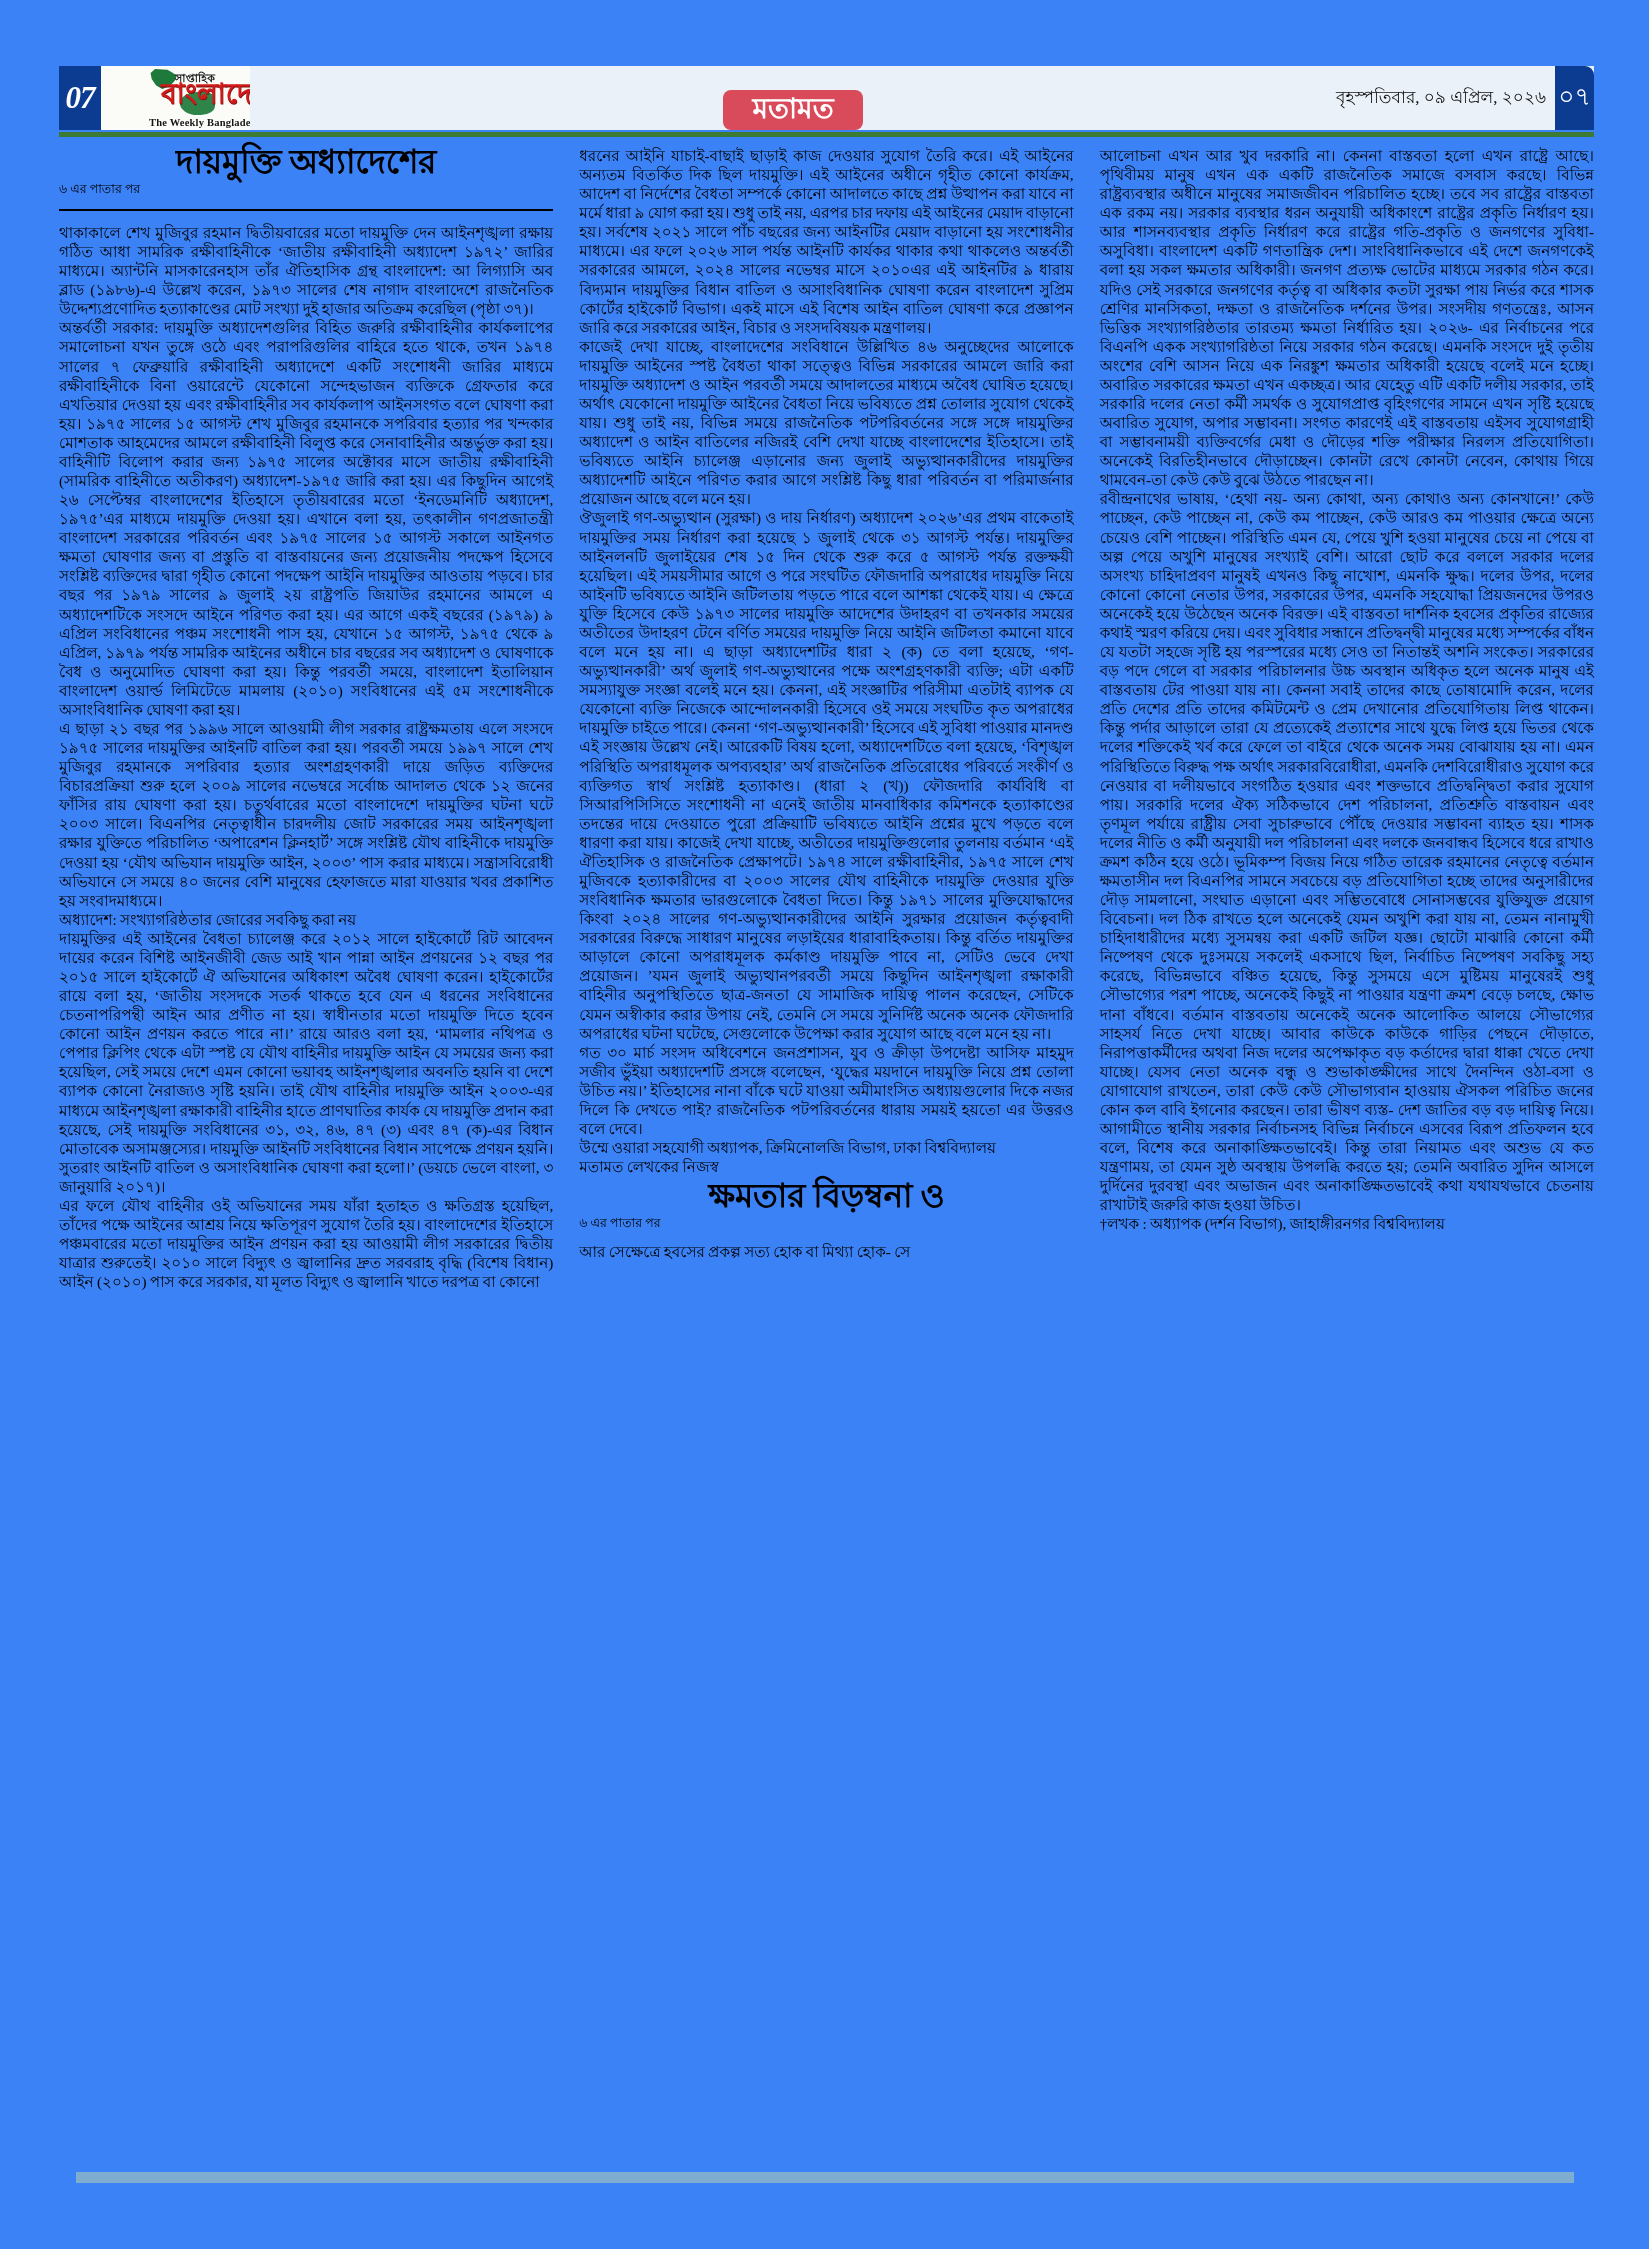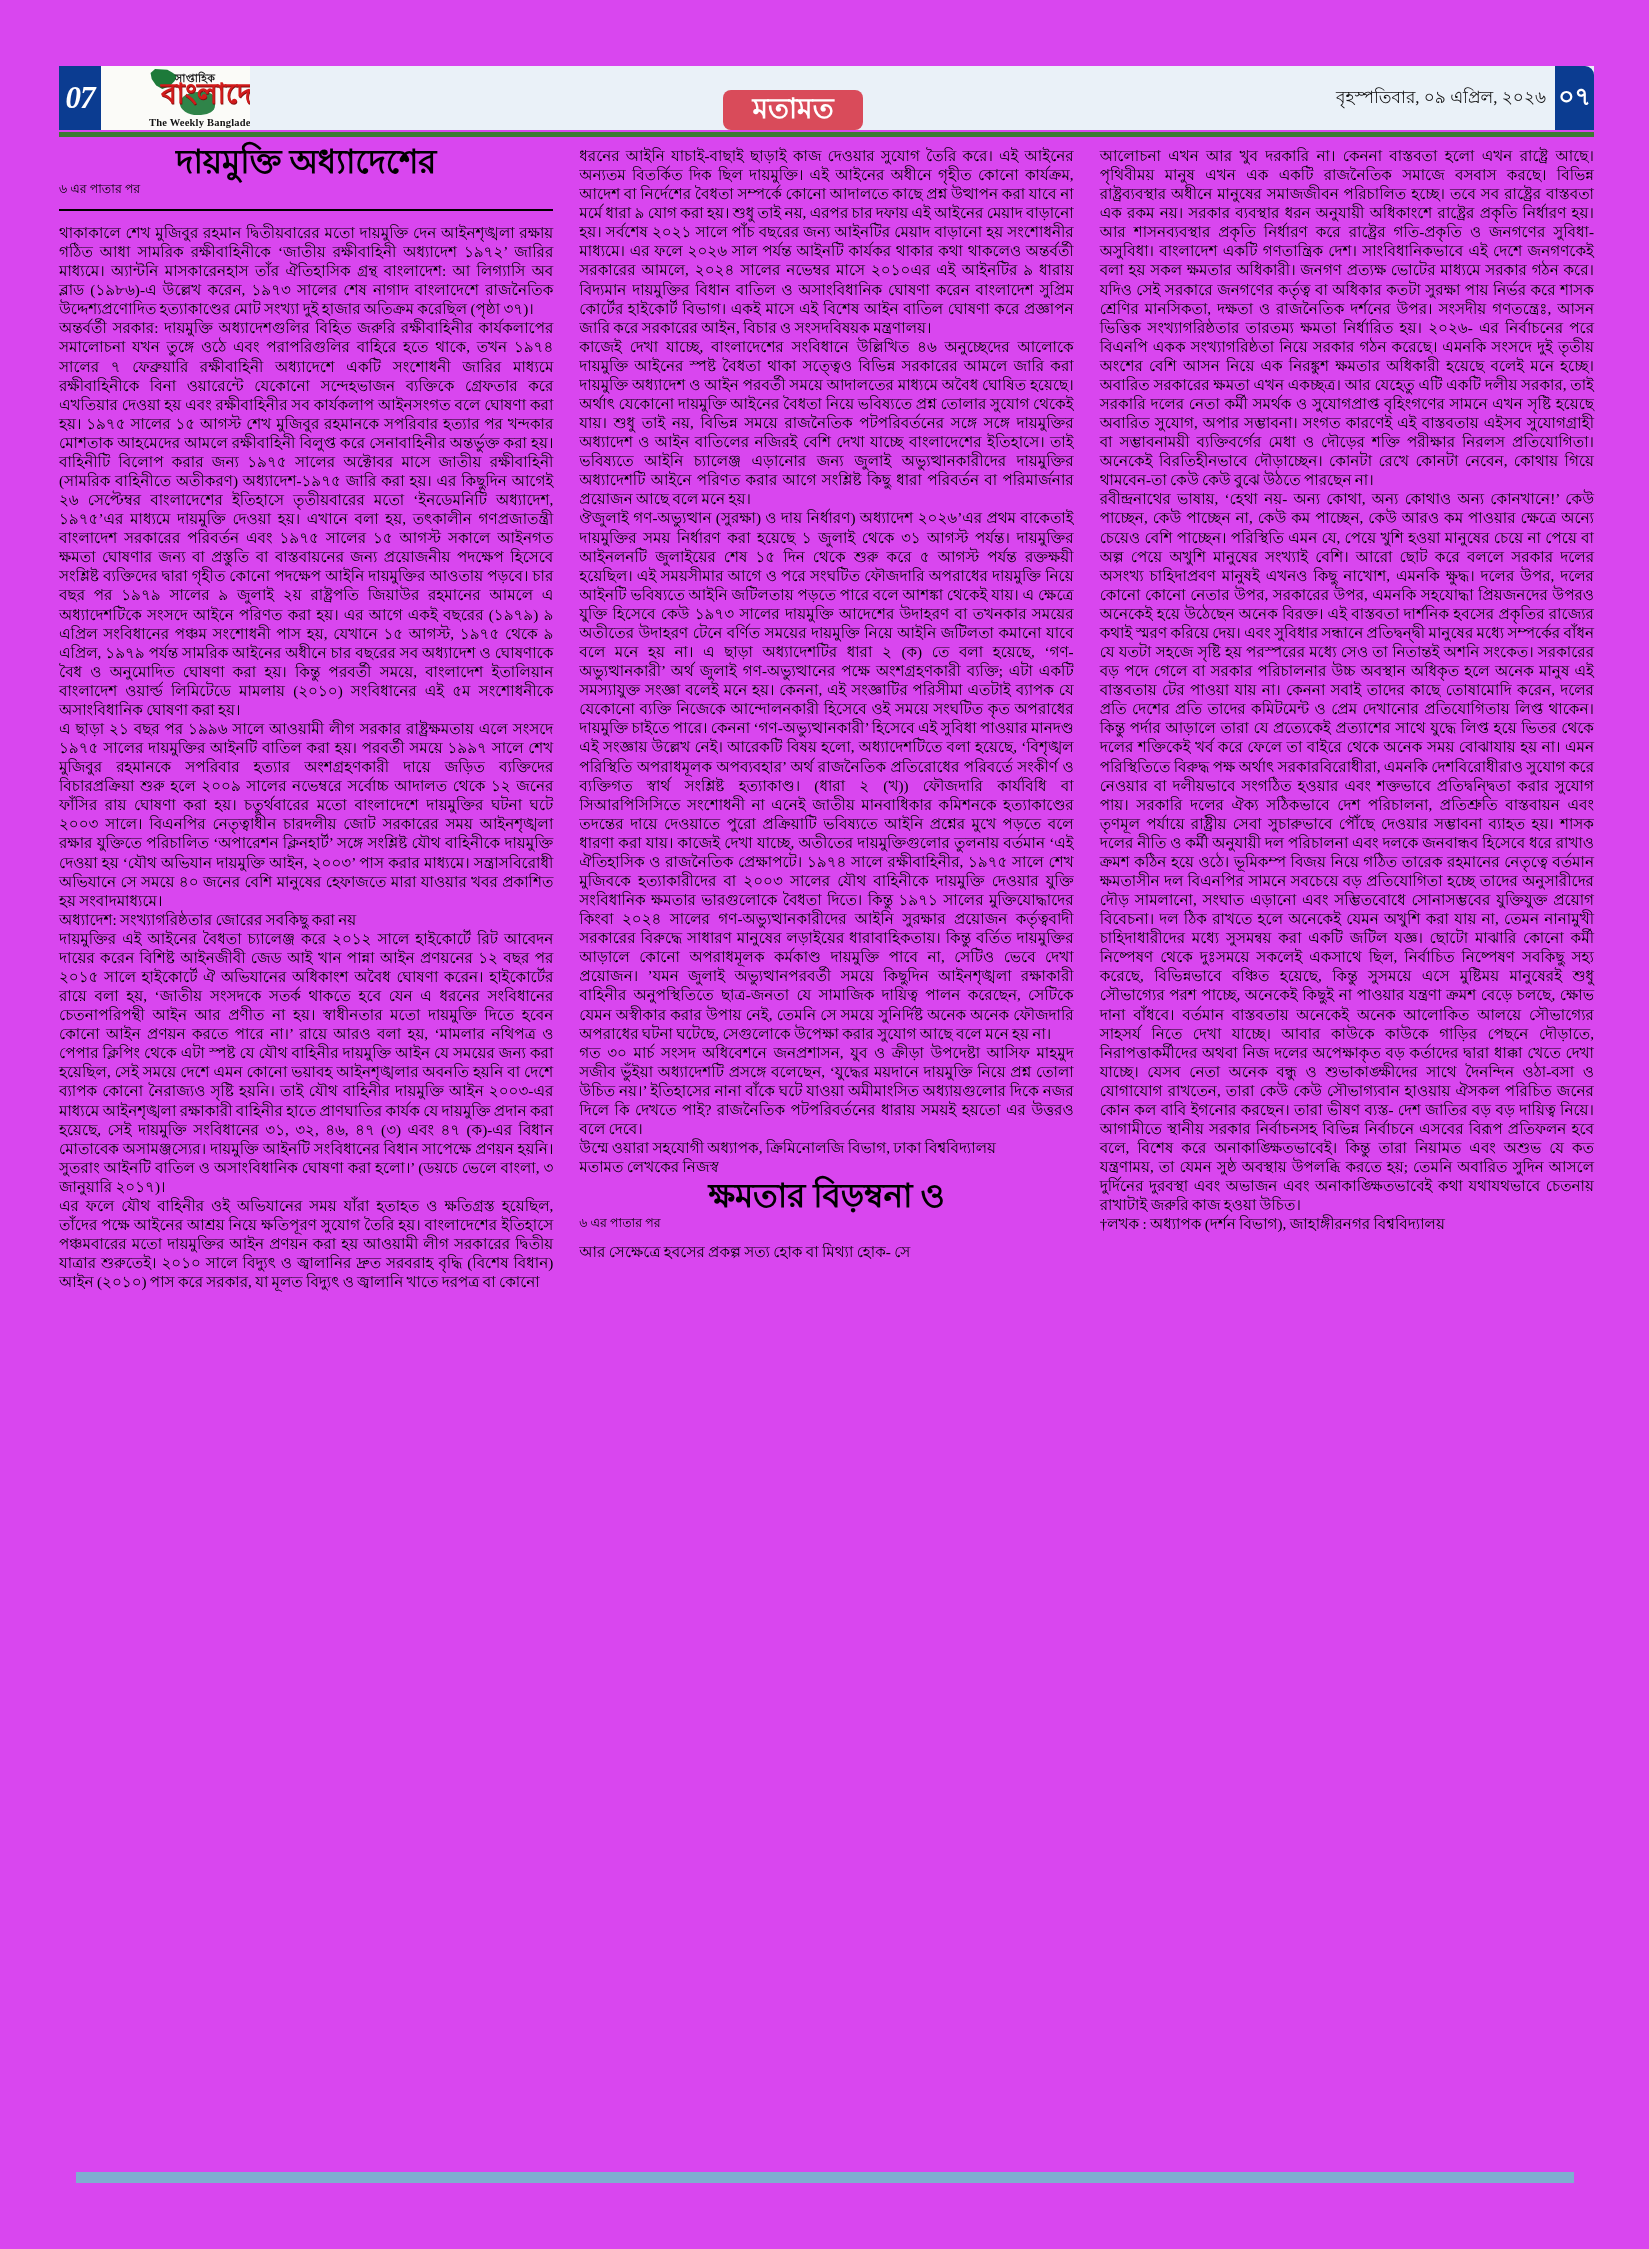--- a/index.html
+++ b/index.html
@@ -8,21 +8,21 @@
     width:1650px;height:2250px;
     font-family:"Liberation Serif","DejaVu Serif",serif;
     color:#000;
     -webkit-font-smoothing:none;
   }
   .page{
     position:relative;
     width:1650px;height:2250px;
     box-sizing:border-box;
     padding:0;
-    background:#d946ef;
+    background:#3b82f6;
   }
 
   
   .masthead{
     position:absolute;
     left:59px;top:66px;
     width:1535px;height:64px;
     background:#eaf1f8;
     display:flex;align-items:stretch;
   }
@@ -108,21 +108,21 @@
     padding-right:9px;
     font-size:17px;
     color:#111;
     white-space:nowrap;
   }
   .page-num-box-right{
     width:39px;
     background:#0b3c91;
     color:#fff;
     display:flex;align-items:center;justify-content:center;
-    font-size:25px;font-weight:700;
+    font-size:25px;font-weight:400;
     border-radius:0 9px 0 0;
     flex:0 0 auto;
   }
 
   
   .green-rule{
     position:absolute;
     left:59px;top:132px;
     width:1535px;height:4.5px;
     background:#3d7a33;

